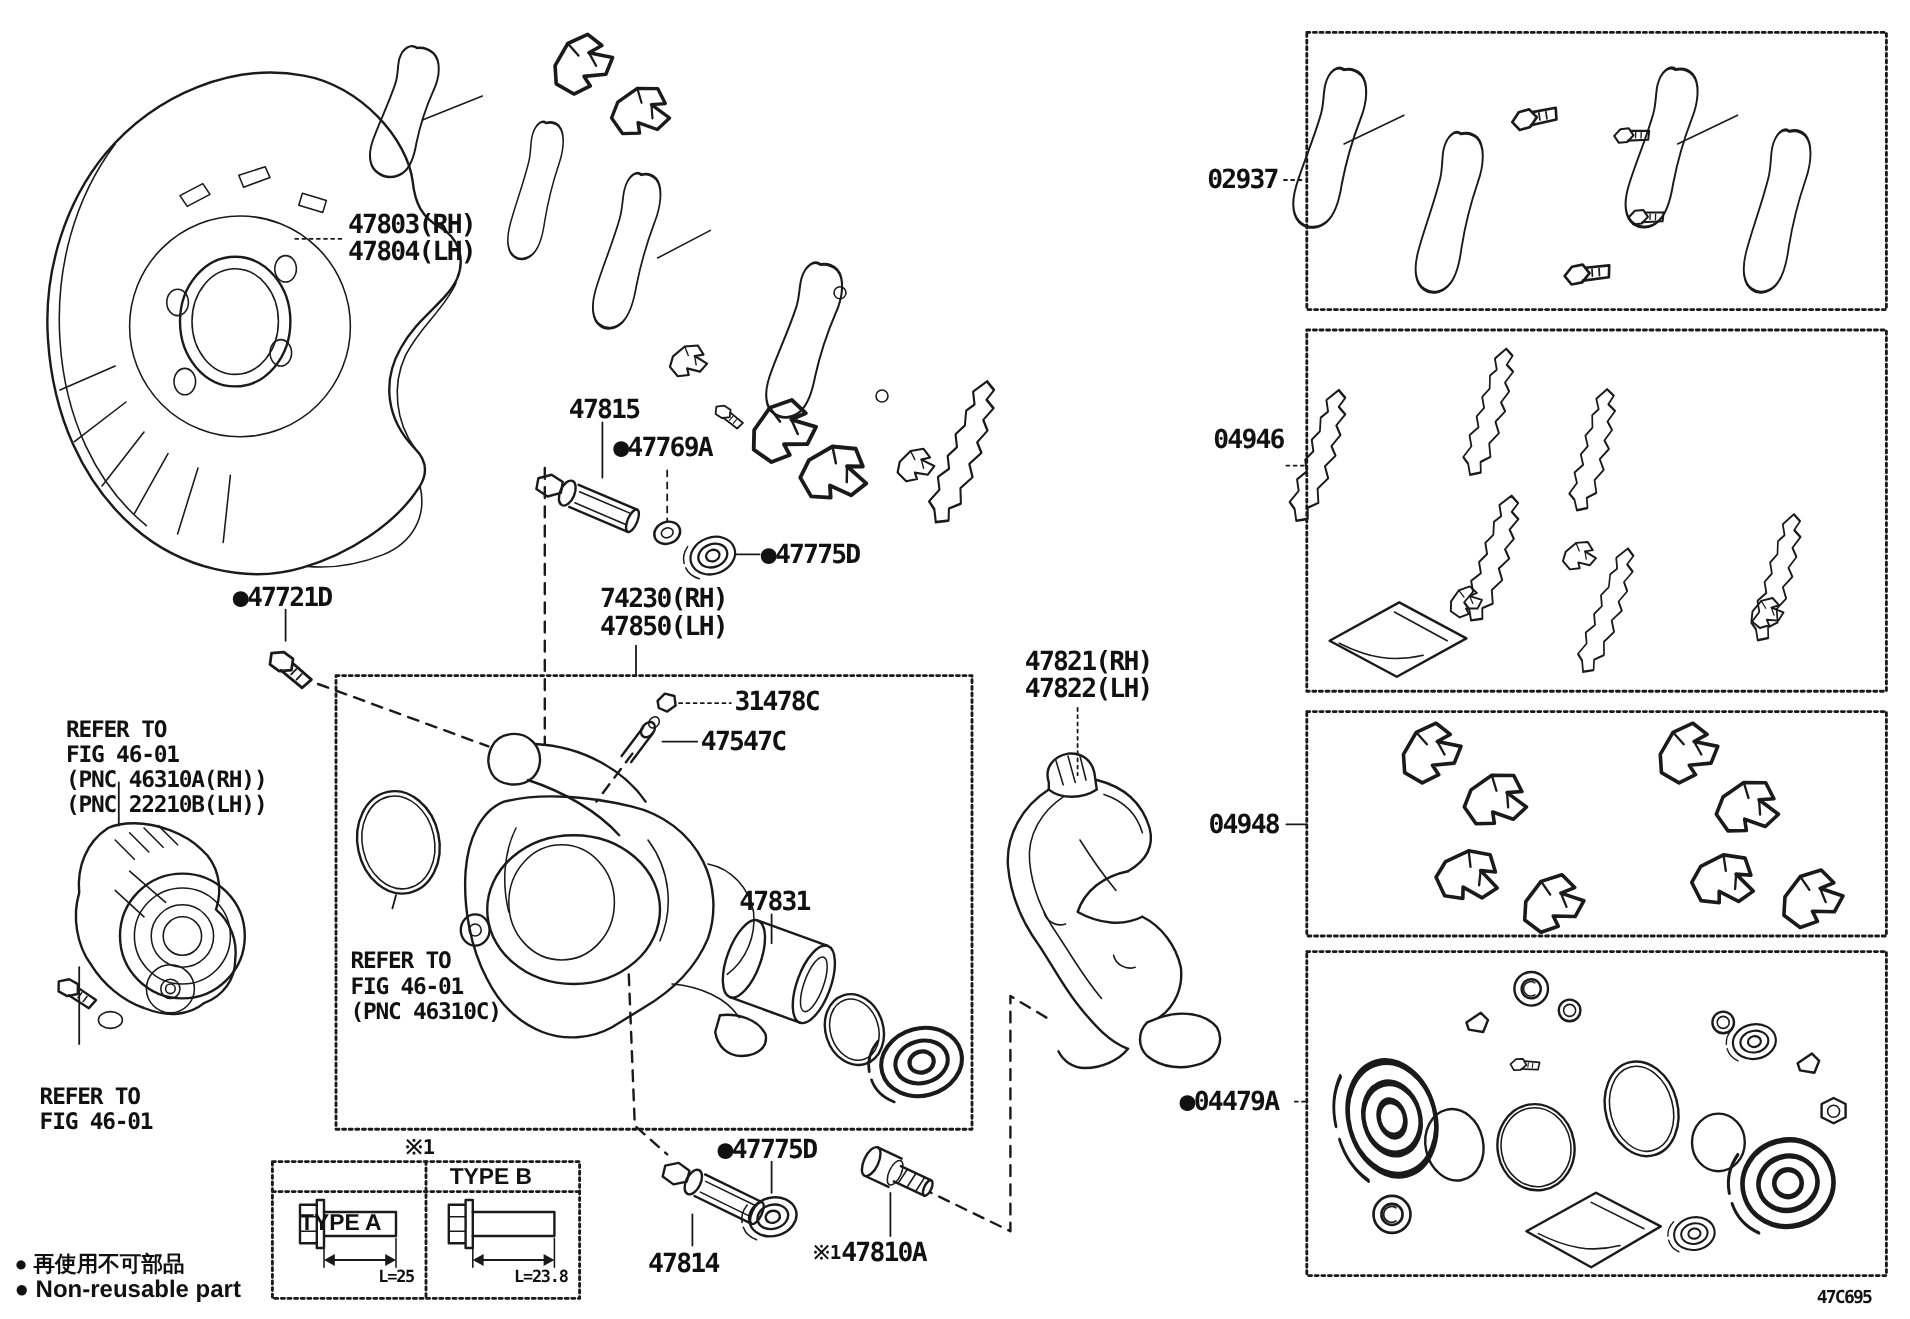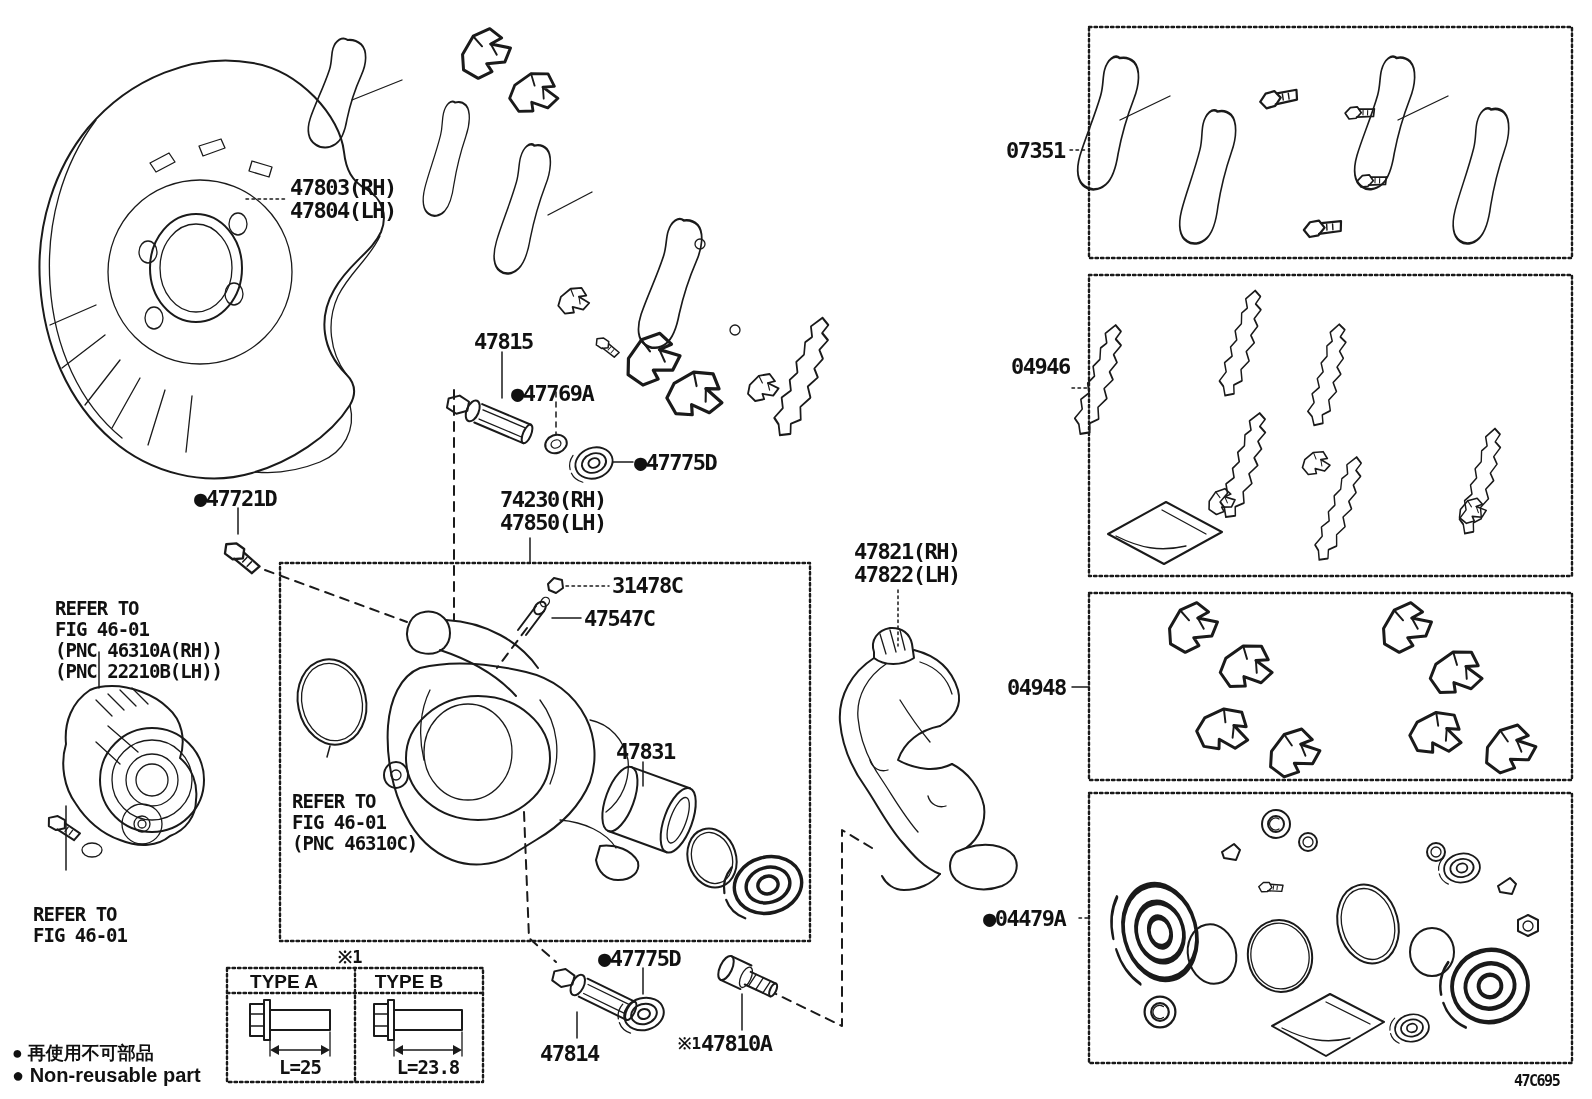--- a/index.html
+++ b/index.html
@@ -14,21 +14,21 @@
   svg .dash{stroke-dasharray:9 7;stroke-width:2;}
   svg .dash2{stroke-dasharray:5 5;stroke-width:1.5;}
   svg .fillb{fill:#1a1a1a;stroke:none;}
   .lbl{position:absolute;font-weight:700;font-size:22px;line-height:23px;
        letter-spacing:-1.5px;white-space:nowrap;}
   .lbl.small{font-size:19px;line-height:21px;letter-spacing:-1px;margin-top:32px;}
   .lbl.note{font-size:17px;letter-spacing:0;}
   .sans{font-family:"Liberation Sans","DejaVu Sans",sans-serif;letter-spacing:0;}
   .hdr{position:absolute;font-weight:700;font-size:19px;text-align:center;
        font-family:"Liberation Sans","DejaVu Sans",sans-serif;}
-  .dim{position:absolute;font-weight:700;font-size:19px;text-align:center;letter-spacing:-1px;}
+  .dim{position:absolute;font-weight:700;font-size:14px;text-align:right;letter-spacing:-1px;}
   .prefix{font-size:16px;letter-spacing:0;vertical-align:2px;}
 </style>
 </head>
 <body>
 
 <div id="stage">
 
 <svg width="1592" height="1099" viewBox="0 0 1592 1099">
   <defs>
     <path id="pad" d="M16,2 C8,0 2,6 2,14 C2,20 6,26 6,34 C6,52 2,70 2,84 C2,96 8,104 18,106 C26,108 36,106 42,100 C48,94 48,84 46,74 C44,60 44,44 46,30 C48,18 44,6 34,2 C28,0 22,0 16,2 Z"></path>
@@ -306,21 +306,21 @@
     <polyline class="dash" points="872,848 842,830 842,1026 776,994"></polyline>
   </g>
 </svg>
 
   <div class="lbl" style="left:290px;top:176px">
     <div>47803(RH)</div>
     <div>47804(LH)</div>
   </div>
 
   <div class="lbl" style="left:474px;top:330px">47815</div>
-  <div class="lbl" style="left:511px;top:382px">●47769A</div>
+  <div class="lbl" style="left:511px;top:362px">●47769A</div>
   <div class="lbl" style="left:634px;top:451px">●47775D</div>
 
   <div class="lbl" style="left:500px;top:488px">
     <div>74230(RH)</div>
     <div>47850(LH)</div>
   </div>
 
   <div class="lbl" style="left:194px;top:487px">●47721D</div>
 
   <div class="lbl small" style="left:55px;top:566px">
@@ -343,34 +343,34 @@
 
   <div class="lbl" style="left:612px;top:574px">31478C</div>
   <div class="lbl" style="left:584px;top:607px">47547C</div>
   <div class="lbl" style="left:616px;top:740px">47831</div>
 
   <div class="lbl" style="left:854px;top:540px">
     <div>47821(RH)</div>
     <div>47822(LH)</div>
   </div>
 
-  <div class="lbl" style="left:1006px;top:139px">07351</div>
+  <div class="lbl" style="left:1006px;top:139px">02937</div>
   <div class="lbl" style="left:1011px;top:355px">04946</div>
   <div class="lbl" style="left:1007px;top:676px">04948</div>
   <div class="lbl" style="left:983px;top:907px">●04479A</div>
 
   <div class="lbl" style="left:598px;top:947px">●47775D</div>
   <div class="lbl" style="left:540px;top:1042px">47814</div>
 
   <div class="lbl" style="left:678px;top:1032px">
     <span class="prefix">※1</span><span>47810A</span>
   </div>
 
   <div class="lbl note" style="left:338px;top:946px">※1</div>
-  <div class="hdr" style="left:229px;top:971px;width:110px">TYPE A</div>
+  <div class="hdr" style="left:229px;top:1009px;width:110px">TYPE A</div>
   <div class="hdr" style="left:357px;top:971px;width:104px">TYPE B</div>
   <div class="dim" style="left:255px;top:1056px;width:90px">L=25</div>
   <div class="dim" style="left:383px;top:1056px;width:90px">L=23.8</div>
 
   <div class="lbl sans" style="left:12px;top:1042px;font-size:18px">● 再使用不可部品</div>
   <div class="lbl sans" style="left:12px;top:1064px;font-size:20px">● Non-reusable part</div>
 
   <div class="lbl" style="left:1514px;top:1070px;font-size:15px">47C695</div>
 
 </div>

